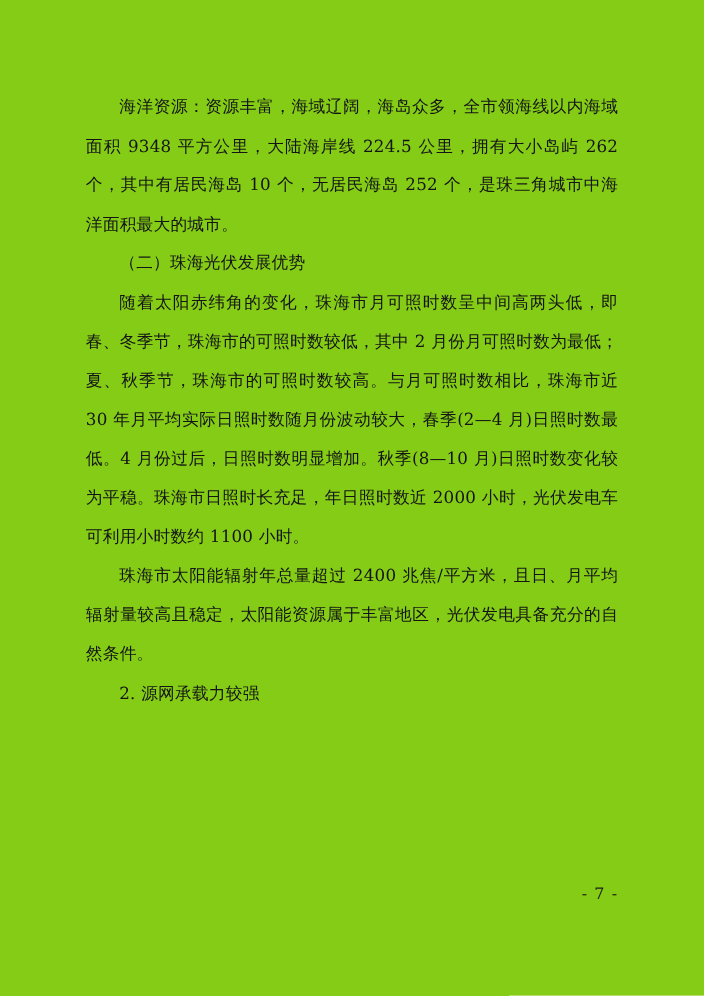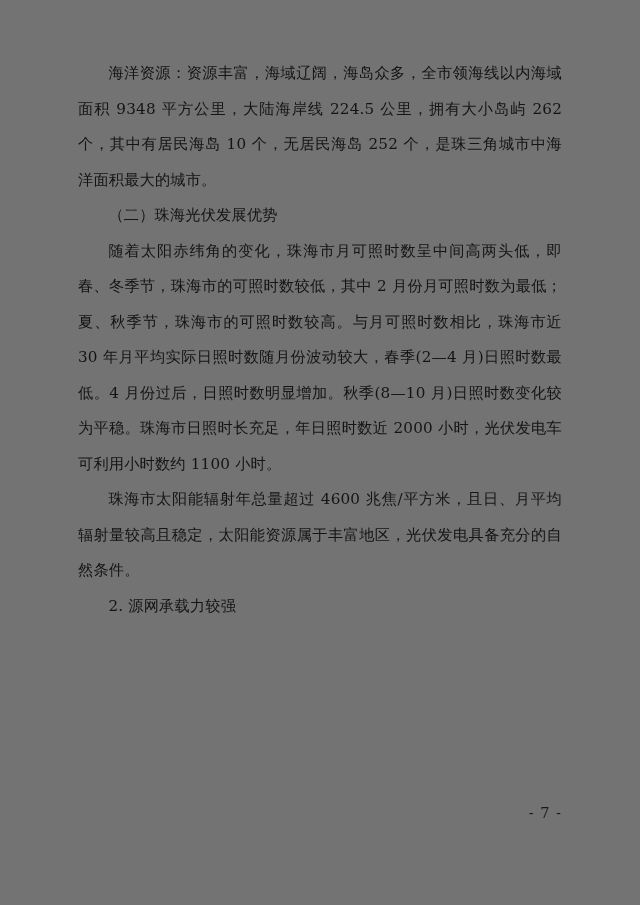--- a/index.html
+++ b/index.html
@@ -12,22 +12,22 @@
     background: #ffffff;
     font-family: "DejaVu Serif", "Liberation Serif", serif;
     color: #1a1a1a;
     overflow: hidden;
   }
   .page {
     position: relative;
     width: 640px;
     height: 905px;
     box-sizing: border-box;
-    padding: 56px 78px 0 78px;
-    background: #737373;
+    padding: 80px 78px 0 78px;
+    background: #84cc16;
   }
   .body-text {
     font-size: 15.2px;
     line-height: 35.5px;
     text-align: justify;
     text-justify: inter-ideograph;
     letter-spacing: 0.2px;
     color: #141414;
   }
   p.para {
@@ -50,17 +50,17 @@
   }
 </style>
 </head>
 <body>
 
 <div class="page">
   <div class="body-text">
     <p class="para">海洋资源：资源丰富，海域辽阔，海岛众多，全市领海线以内海域面积 9348 平方公里，大陆海岸线 224.5 公里，拥有大小岛屿 262 个，其中有居民海岛 10 个，无居民海岛 252 个，是珠三角城市中海洋面积最大的城市。</p>
     <p class="para">（二）珠海光伏发展优势</p>
     <p class="para">随着太阳赤纬角的变化，珠海市月可照时数呈中间高两头低，即春、冬季节，珠海市的可照时数较低，其中 2 月份月可照时数为最低；夏、秋季节，珠海市的可照时数较高。与月可照时数相比，珠海市近 30 年月平均实际日照时数随月份波动较大，春季(2—4 月)日照时数最低。4 月份过后，日照时数明显增加。秋季(8—10 月)日照时数变化较为平稳。珠海市日照时长充足，年日照时数近 2000 小时，光伏发电车可利用小时数约 1100 小时。</p>
-    <p class="para">珠海市太阳能辐射年总量超过 4600 兆焦/平方米，且日、月平均辐射量较高且稳定，太阳能资源属于丰富地区，光伏发电具备充分的自然条件。</p>
+    <p class="para">珠海市太阳能辐射年总量超过 2400 兆焦/平方米，且日、月平均辐射量较高且稳定，太阳能资源属于丰富地区，光伏发电具备充分的自然条件。</p>
     <p class="para">2. 源网承载力较强</p>
   </div>
   <div class="page-number">- 7 -</div>
 </div>
 
 </body></html>

